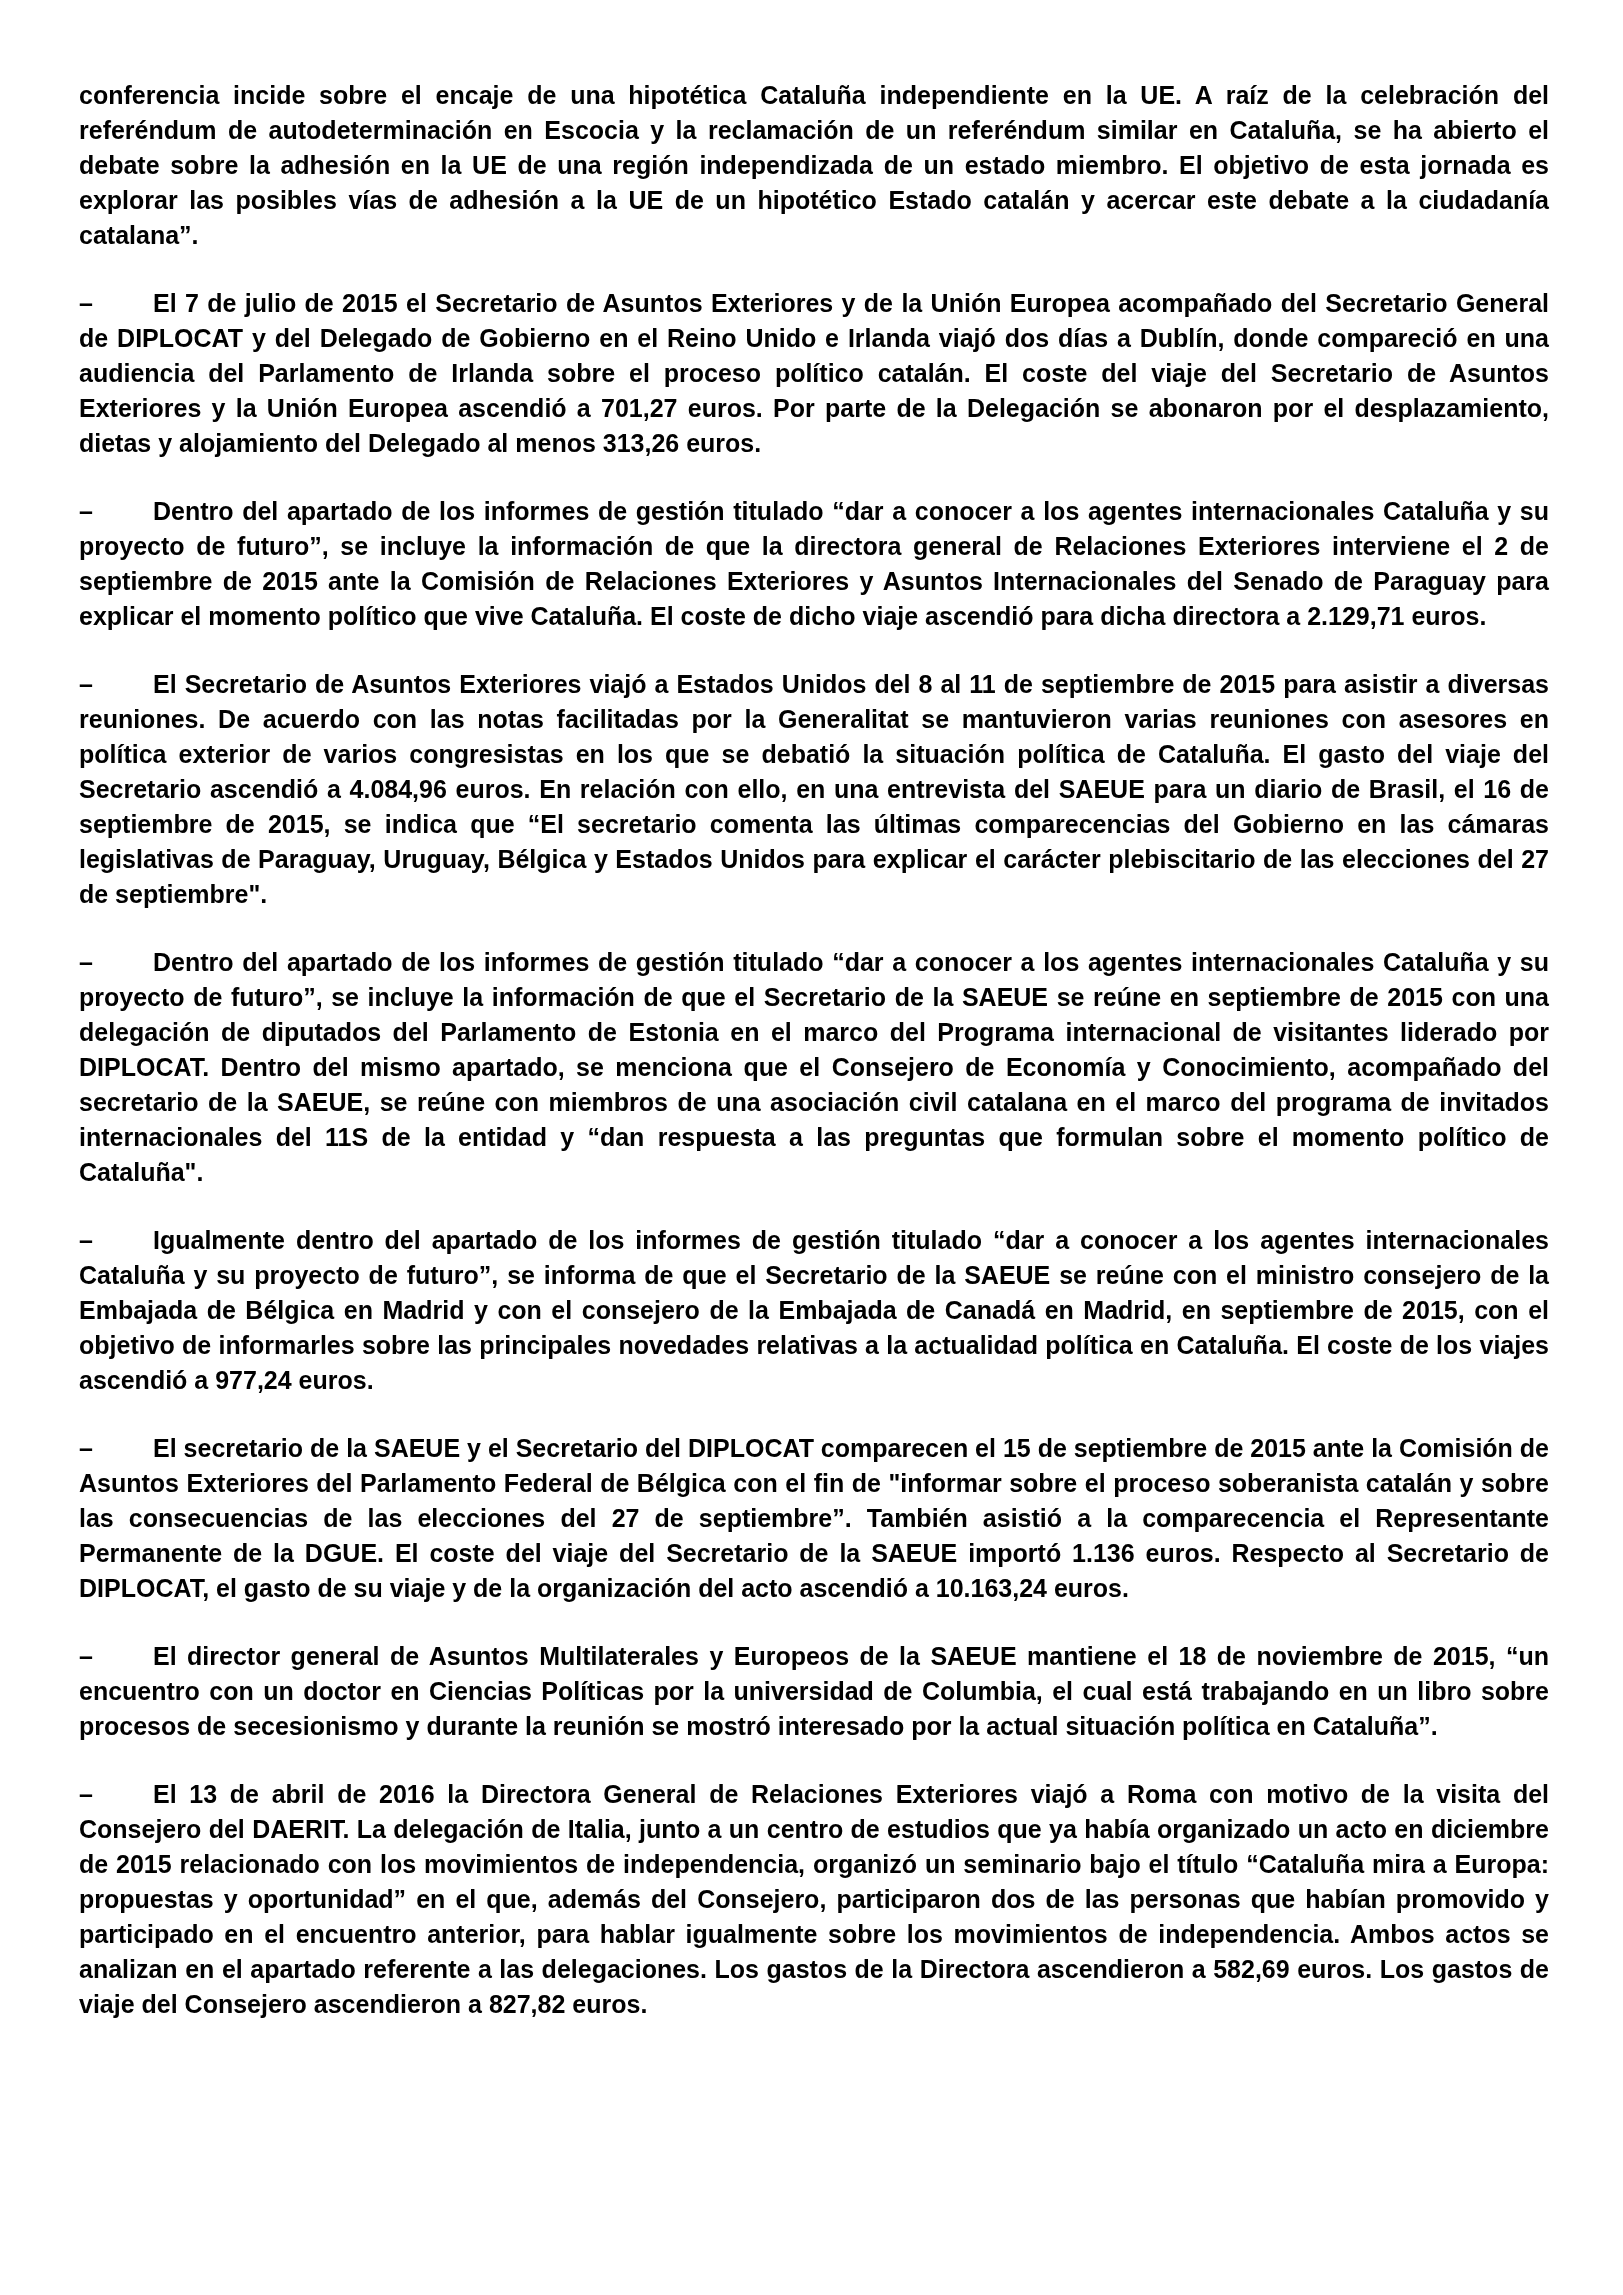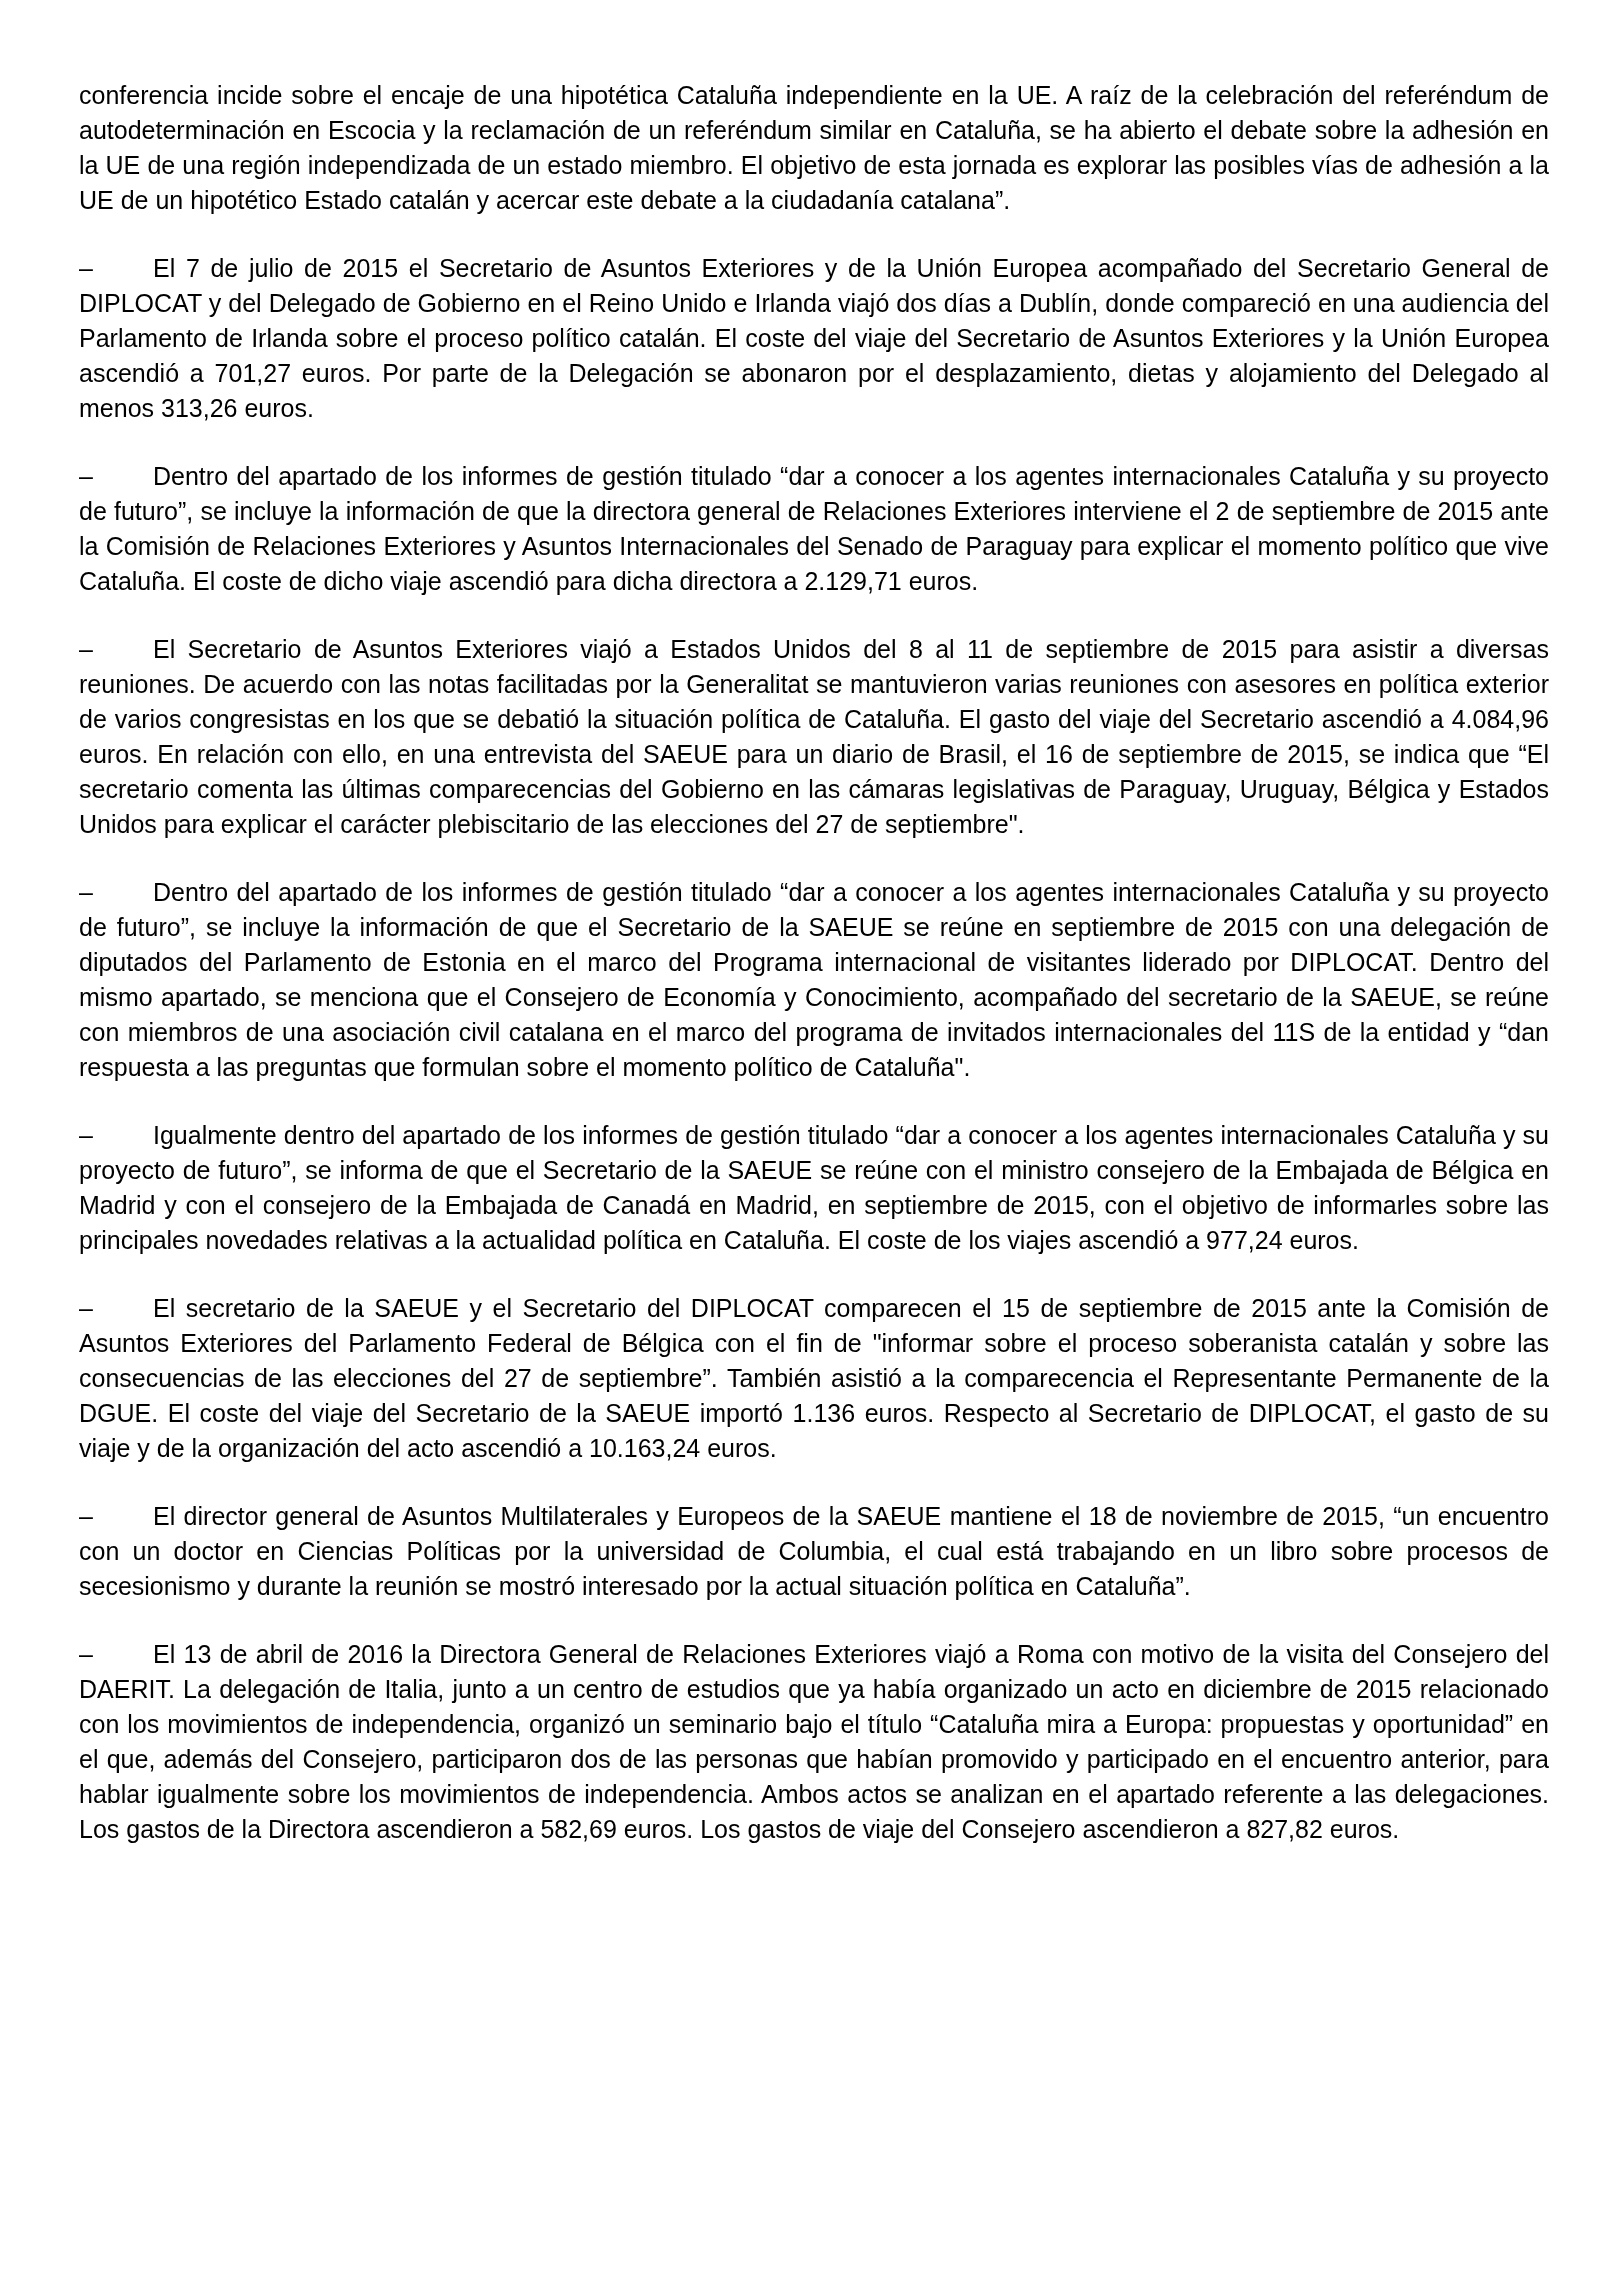--- a/index.html
+++ b/index.html
@@ -21,20 +21,21 @@
     font-family: "Liberation Sans", sans-serif;
     font-size: 25px;
     line-height: 35px;
     color: #000000;
   }
   .para {
     margin: 0 0 33px 0;
     text-align: justify;
     text-justify: inter-word;
     hyphens: none;
+    font-weight: bold;
   }
   .para:last-child { margin-bottom: 8px; }
   .bullet {
     display: inline-block;
     width: 74px;
     text-align: left;
   }
 </style>
 </head>
 <body>

